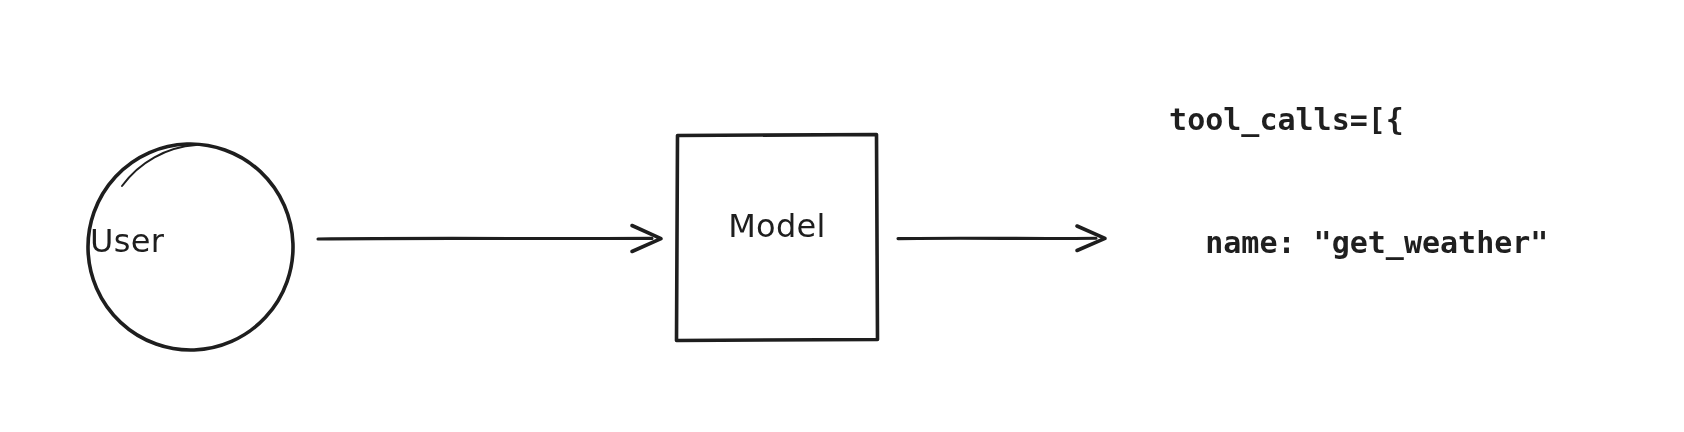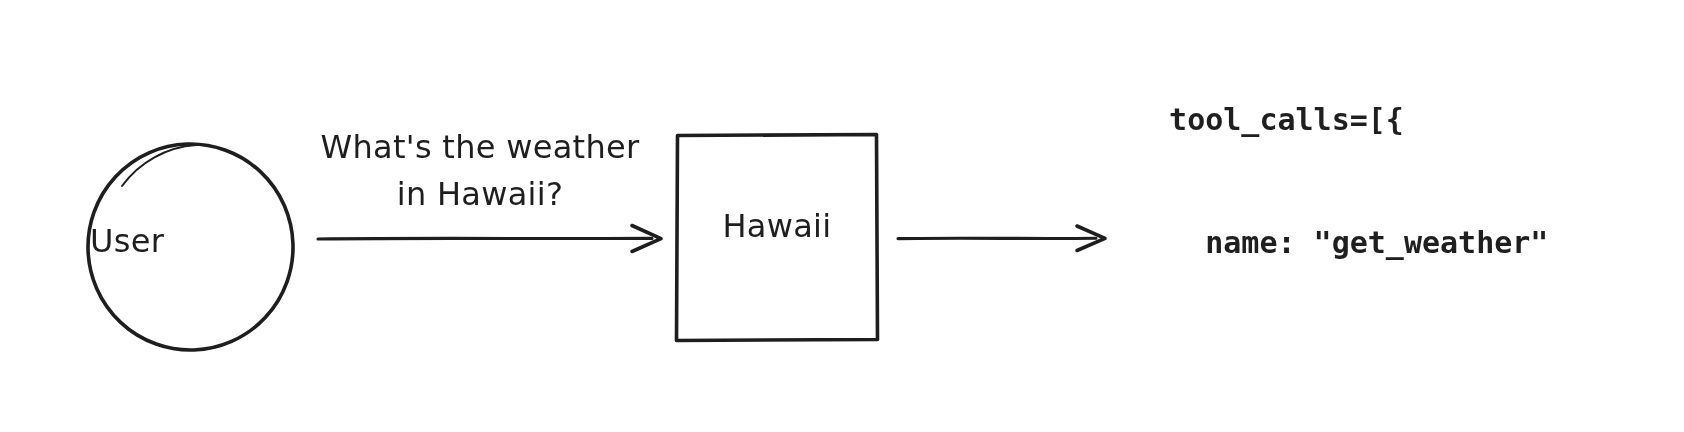--- a/index.html
+++ b/index.html
@@ -76,26 +76,22 @@
 
       <path d="M 677.5 135.5 L 876.5 134.5 L 877.5 339.5 L 676.5 340.5 Z" stroke-width="3.6"></path>
 
       <path d="M 898 238.6 C 965 237.6 1035 239 1096 238.2" stroke-width="3.1"></path>
       <path d="M 1077 226 L 1105 238.4 L 1077 250.5" stroke-width="3.6"></path>
     </g>
   </svg>
 
   <div class="hand label-user">User</div>
 
-  <div class="hand label-model">Hawaii</div>
+  <div class="hand label-model">Model</div>
 
-  <div class="hand question">
-    <div>What's the weather</div>
-    <div>in Hawaii?</div>
-  </div>
 
   <div class="code">
     <div class="code-line">  tool_calls=[{</div>
     <div class="code-line">    name: "get_weather"</div>
     
     
     
     
     
     

